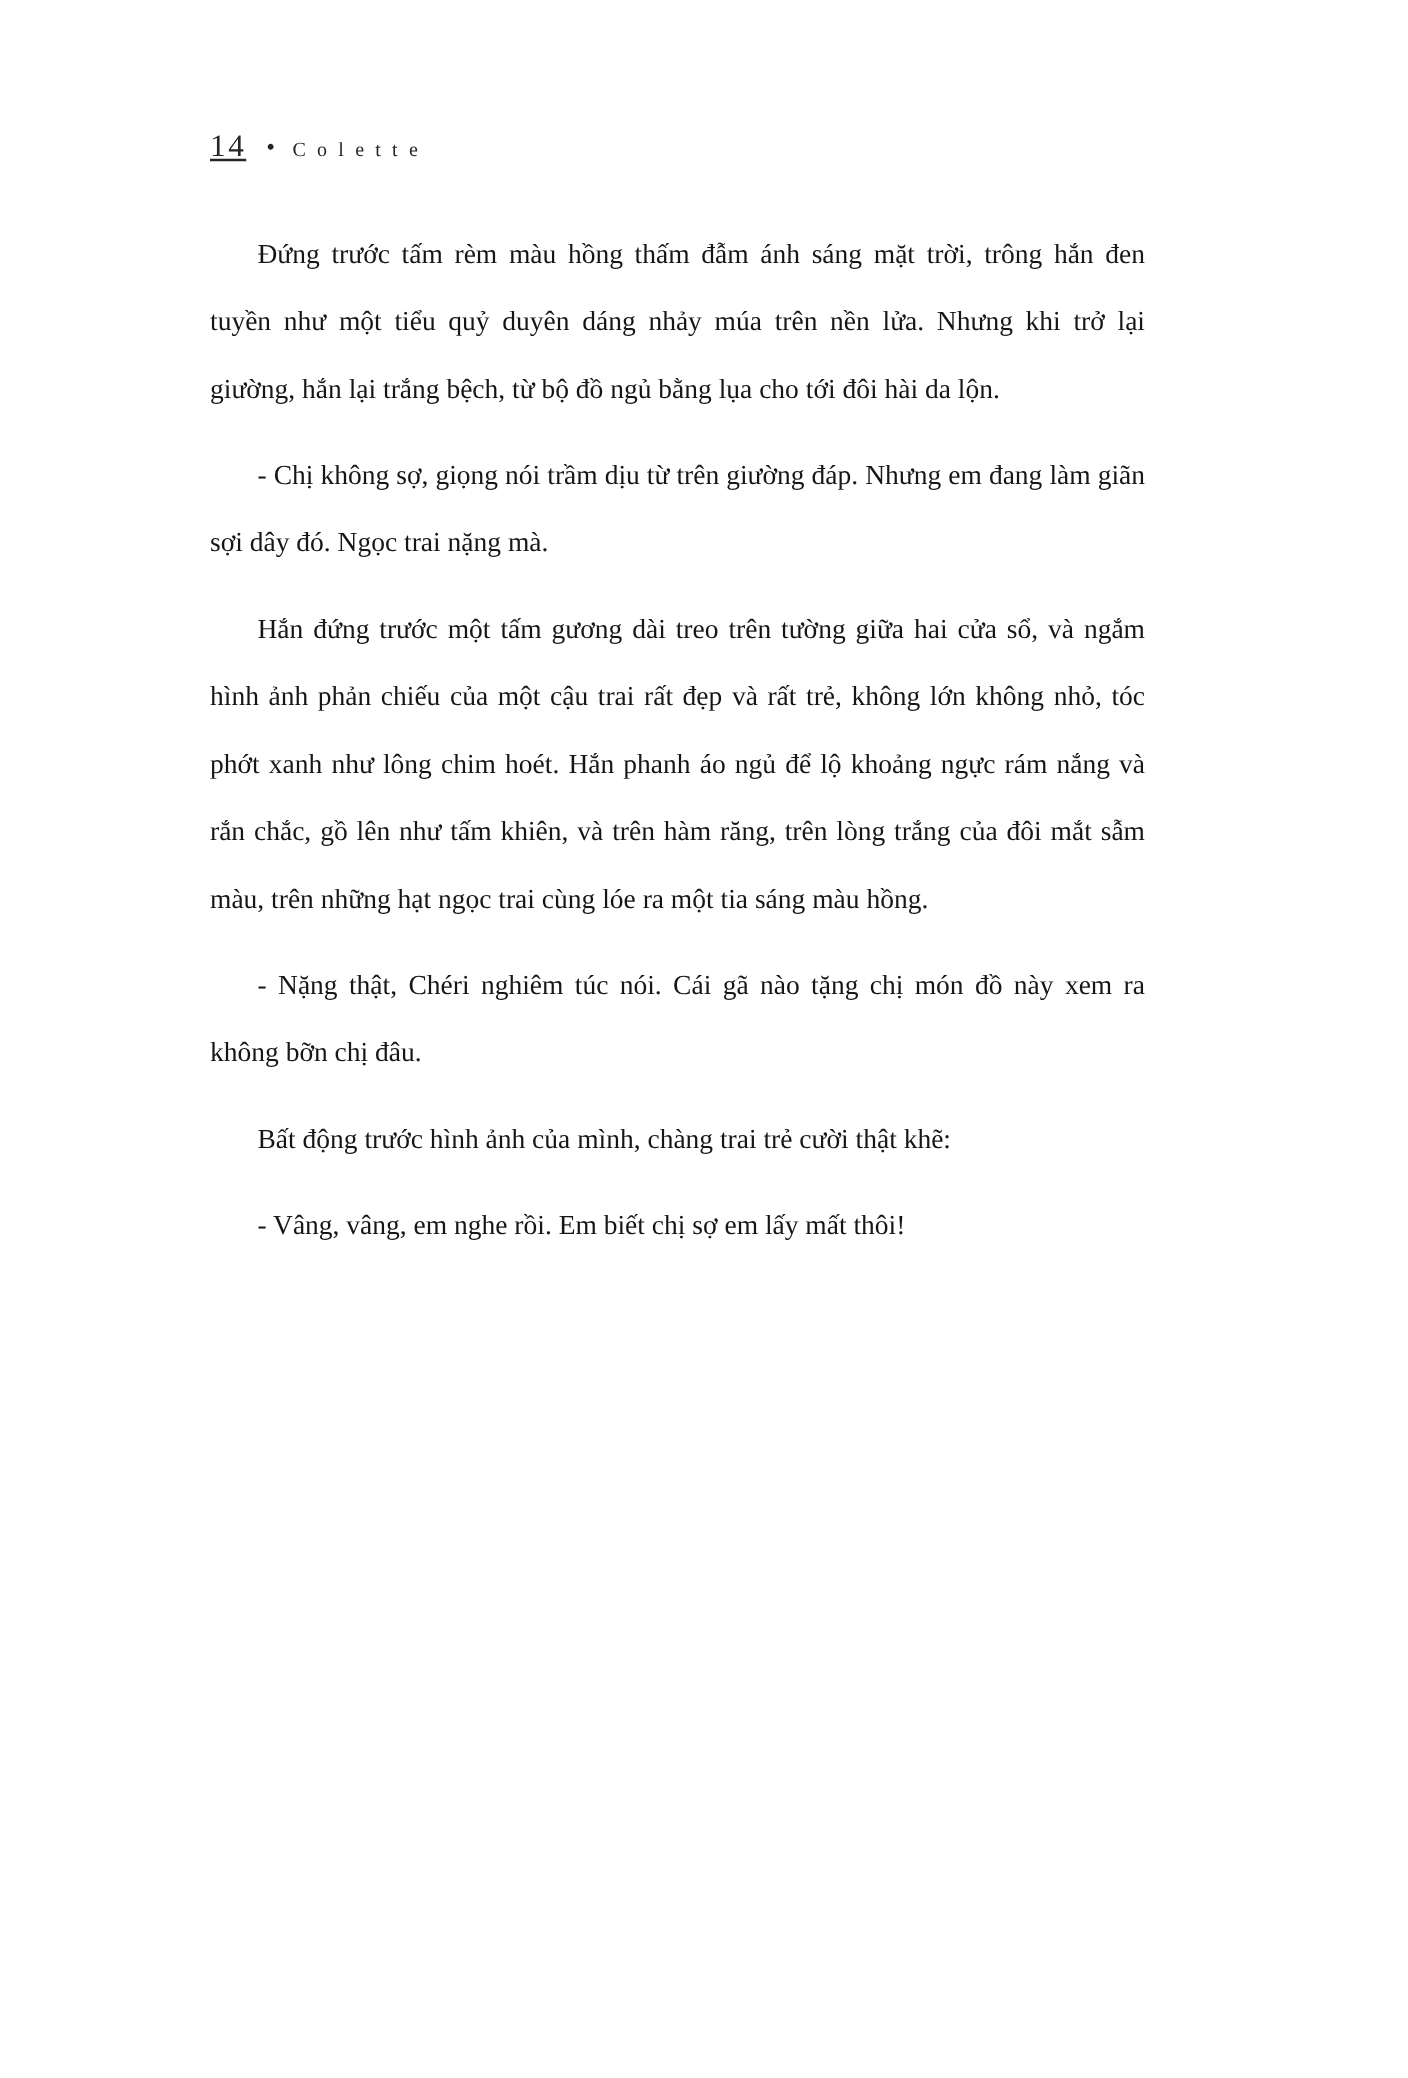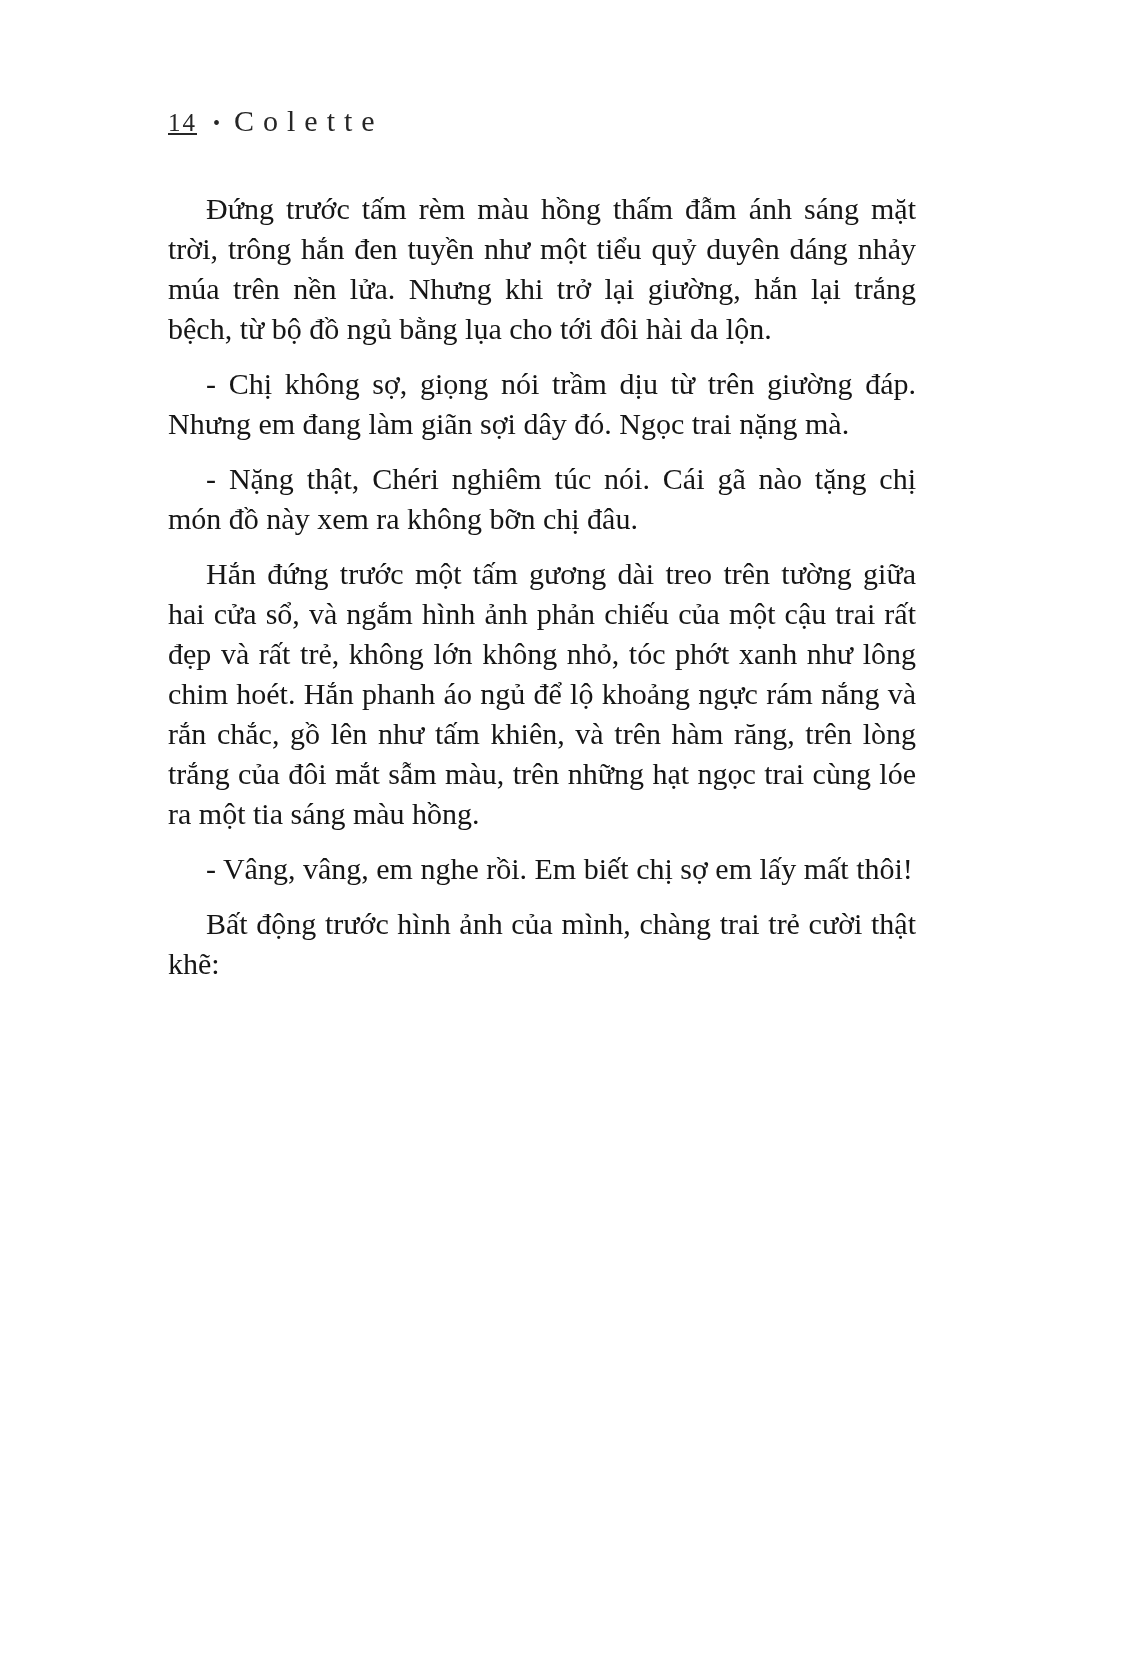--- a/index.html
+++ b/index.html
@@ -33,29 +33,29 @@
     text-decoration: underline;
   }
   .running-header .separator {
     display: inline-block;
     margin: 0 14px 0 16px;
     font-size: 20px;
     vertical-align: 1px;
   }
   .running-header .running-title {
     letter-spacing: 9px;
-    font-size: 30px;
+    font-size: 16px;
   }
   .body-text {
     position: absolute;
     left: 168px;
-    top: 189px;
+    top: 176px;
     width: 748px;
-    font-size: 30px;
-    line-height: 40px;
+    font-size: 22px;
+    line-height: 54px;
     text-align: justify;
     color: #161616;
   }
   .body-text p {
     margin: 0 0 15px 0;
     text-indent: 38px;
   }
   .body-text p:last-child {
     margin-bottom: 0;
   }
@@ -65,19 +65,19 @@
 
 <div class="page">
 
   <div class="running-header">
     <span class="page-number">14</span><span class="separator">•</span><span class="running-title">Colette</span>
   </div>
 
   <div class="body-text">
     <p>Đứng trước tấm rèm màu hồng thấm đẫm ánh sáng mặt trời, trông hắn đen tuyền như một tiểu quỷ duyên dáng nhảy múa trên nền lửa. Nhưng khi trở lại giường, hắn lại trắng bệch, từ bộ đồ ngủ bằng lụa cho tới đôi hài da lộn.</p>
     <p>- Chị không sợ, giọng nói trầm dịu từ trên giường đáp. Nhưng em đang làm giãn sợi dây đó. Ngọc trai nặng mà.</p>
+    <p>Hắn đứng trước một tấm gương dài treo trên tường giữa hai cửa sổ, và ngắm hình ảnh phản chiếu của một cậu trai rất đẹp và rất trẻ, không lớn không nhỏ, tóc phớt xanh như lông chim hoét. Hắn phanh áo ngủ để lộ khoảng ngực rám nắng và rắn chắc, gồ lên như tấm khiên, và trên hàm răng, trên lòng trắng của đôi mắt sẫm màu, trên những hạt ngọc trai cùng lóe ra một tia sáng màu hồng.</p>
     <p>- Nặng thật, Chéri nghiêm túc nói. Cái gã nào tặng chị món đồ này xem ra không bỡn chị đâu.</p>
-    <p>Hắn đứng trước một tấm gương dài treo trên tường giữa hai cửa sổ, và ngắm hình ảnh phản chiếu của một cậu trai rất đẹp và rất trẻ, không lớn không nhỏ, tóc phớt xanh như lông chim hoét. Hắn phanh áo ngủ để lộ khoảng ngực rám nắng và rắn chắc, gồ lên như tấm khiên, và trên hàm răng, trên lòng trắng của đôi mắt sẫm màu, trên những hạt ngọc trai cùng lóe ra một tia sáng màu hồng.</p>
+    <p>Bất động trước hình ảnh của mình, chàng trai trẻ cười thật khẽ:</p>
     <p>- Vâng, vâng, em nghe rồi. Em biết chị sợ em lấy mất thôi!</p>
-    <p>Bất động trước hình ảnh của mình, chàng trai trẻ cười thật khẽ:</p>
   </div>
 
 </div>
 
 </body></html>

